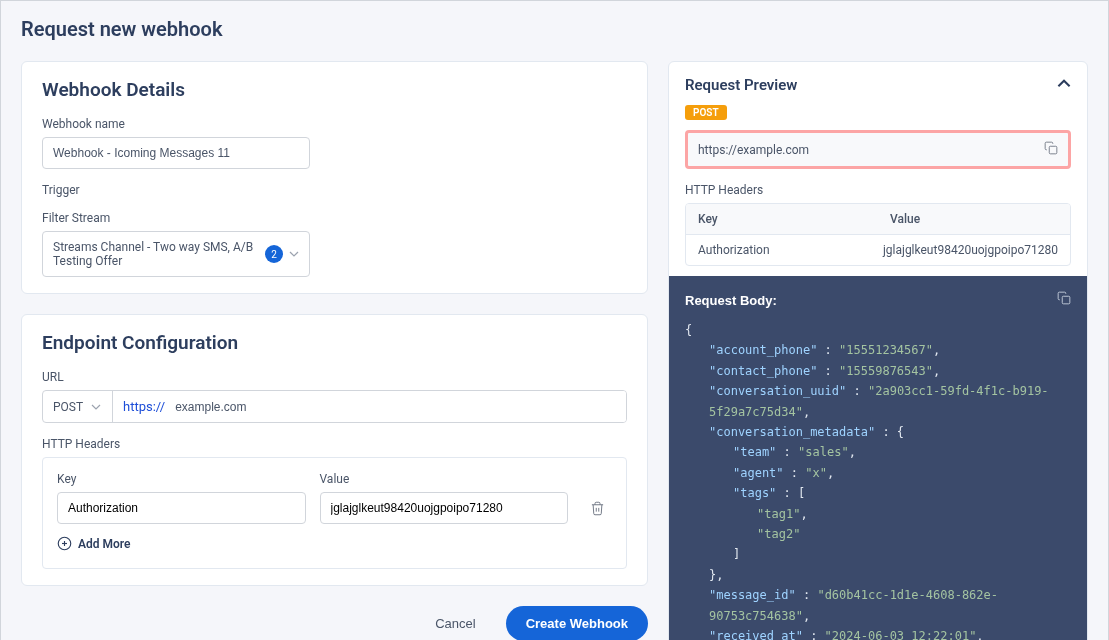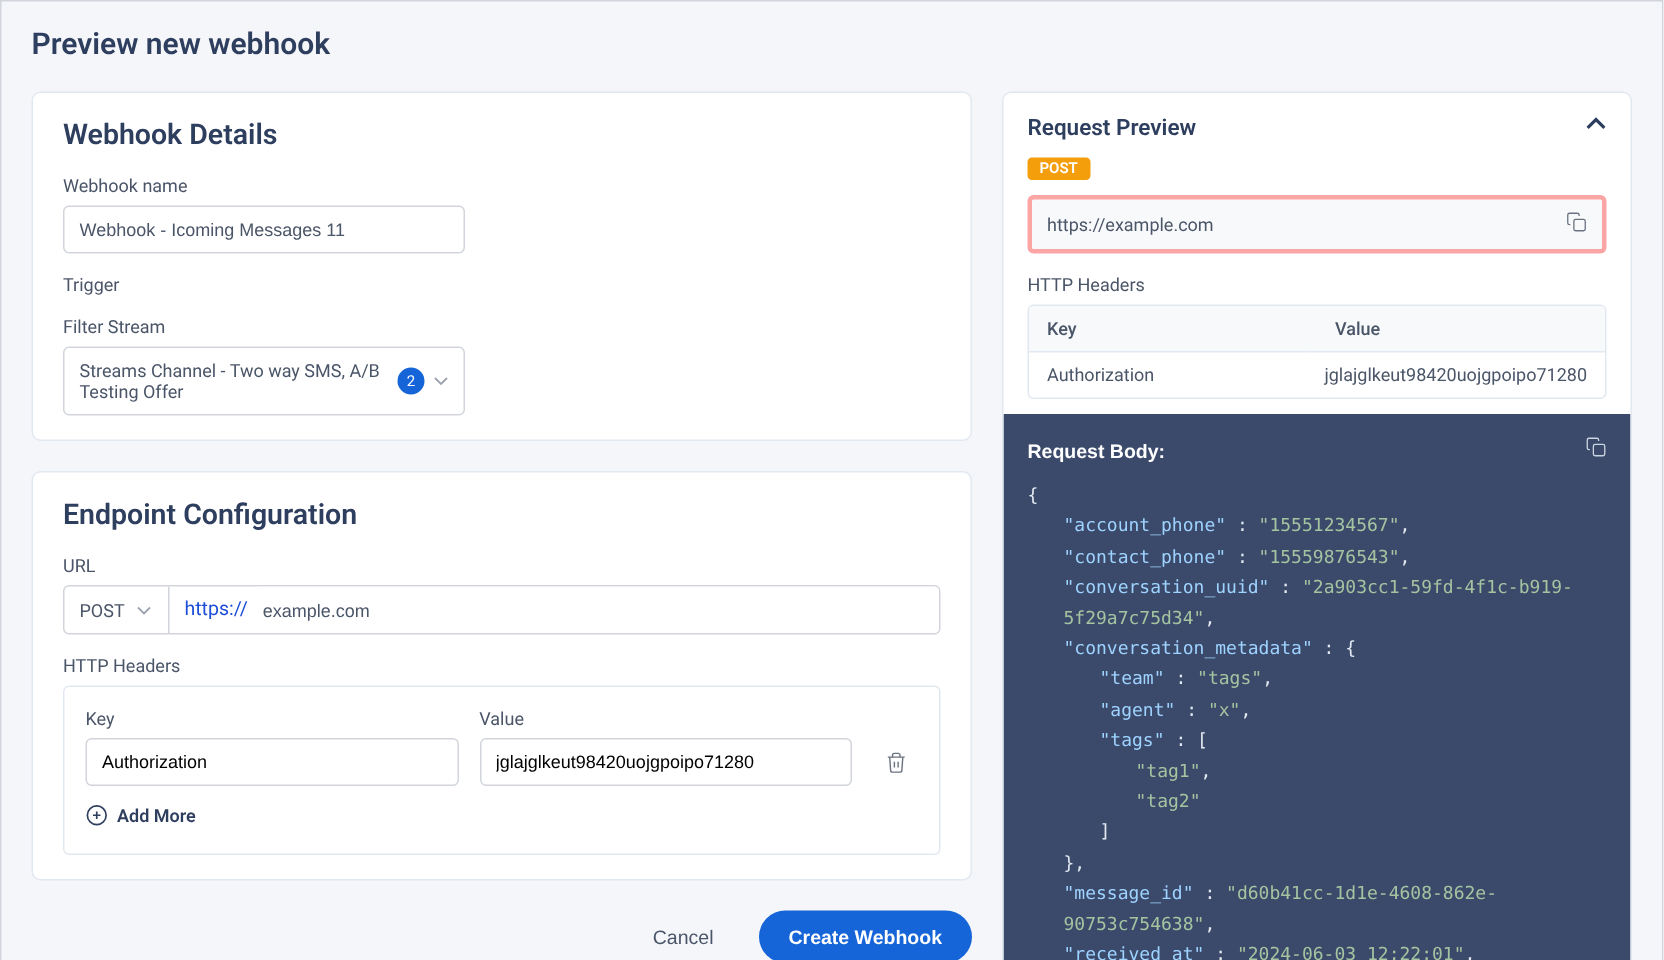--- a/index.html
+++ b/index.html
@@ -272,21 +272,21 @@
       display: flex; 
       align-items: center; 
       justify-content: space-between;
     }
     .select-wide .left { display: flex; align-items: center; }
   </style>
 </head>
 <body>
 
 <div class="container">
-  <h1>Preview new webhook</h1>
+  <h1>Request new webhook</h1>
 
   <div class="grid">
 
     <div>
       <div class="card">
         <div class="card-title">Webhook Details</div>
 
         <label class="field-label">Webhook name</label>
         <input class="text-input" value="Webhook - Icoming Messages 11" style="">
 
@@ -399,21 +399,21 @@
                 <rect x="9" y="9" width="13" height="13" rx="2"></rect>
                 <path d="M5 15H4a2 2 0 0 1-2-2V4a2 2 0 0 1 2-2h9a2 2 0 0 1 2 2v1"></path>
               </svg>
           </span>
         </div>
         <div>{
 <span class="ind1"><span class="k">"account_phone"</span> : <span class="s">"<span>15551234567</span>"</span>,</span>
 <span class="ind1"><span class="k">"contact_phone"</span> : <span class="s">"<span>15559876543</span>"</span>,</span>
 <span class="ind1"><span class="k">"conversation_uuid"</span> : <span class="s">"<span>2a903cc1-59fd-4f1c-b919-5f29a7c75d34</span>"</span>,</span>
 <span class="ind1"><span class="k">"conversation_metadata"</span> : {</span>
-<span class="ind2"><span class="k">"team"</span> : <span class="s">"<span>tags</span>"</span>,</span>
+<span class="ind2"><span class="k">"team"</span> : <span class="s">"<span>sales</span>"</span>,</span>
 <span class="ind2"><span class="k">"agent"</span> : <span class="s">"<span>x</span>"</span>,</span>
 <span class="ind2"><span class="k">"tags"</span> : [</span>
 <span class="ind3"><span class="s">"<span>tag1</span>"</span>,</span>
 <span class="ind3"><span class="s">"<span>tag2</span>"</span></span>
 <span class="ind2">]</span>
 <span class="ind1">},</span>
 <span class="ind1"><span class="k">"message_id"</span> : <span class="s">"<span>d60b41cc-1d1e-4608-862e-90753c754638</span>"</span>,</span>
 <span class="ind1"><span class="k">"received_at"</span> : <span class="s">"<span>2024-06-03 12:22:01</span>"</span>,</span>
 
 

